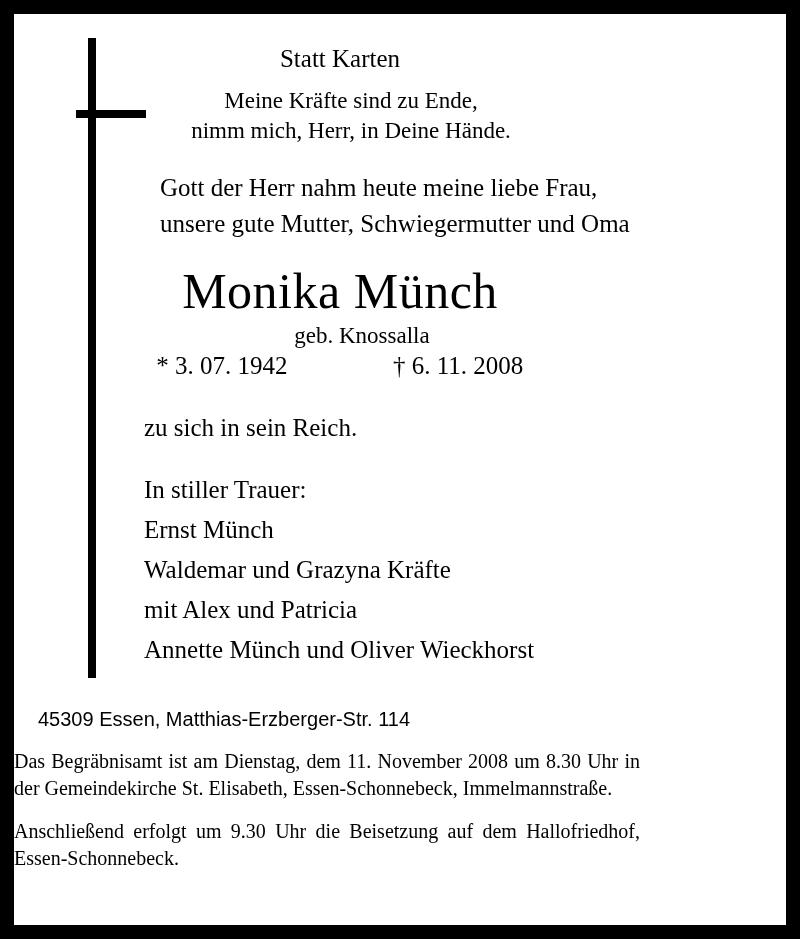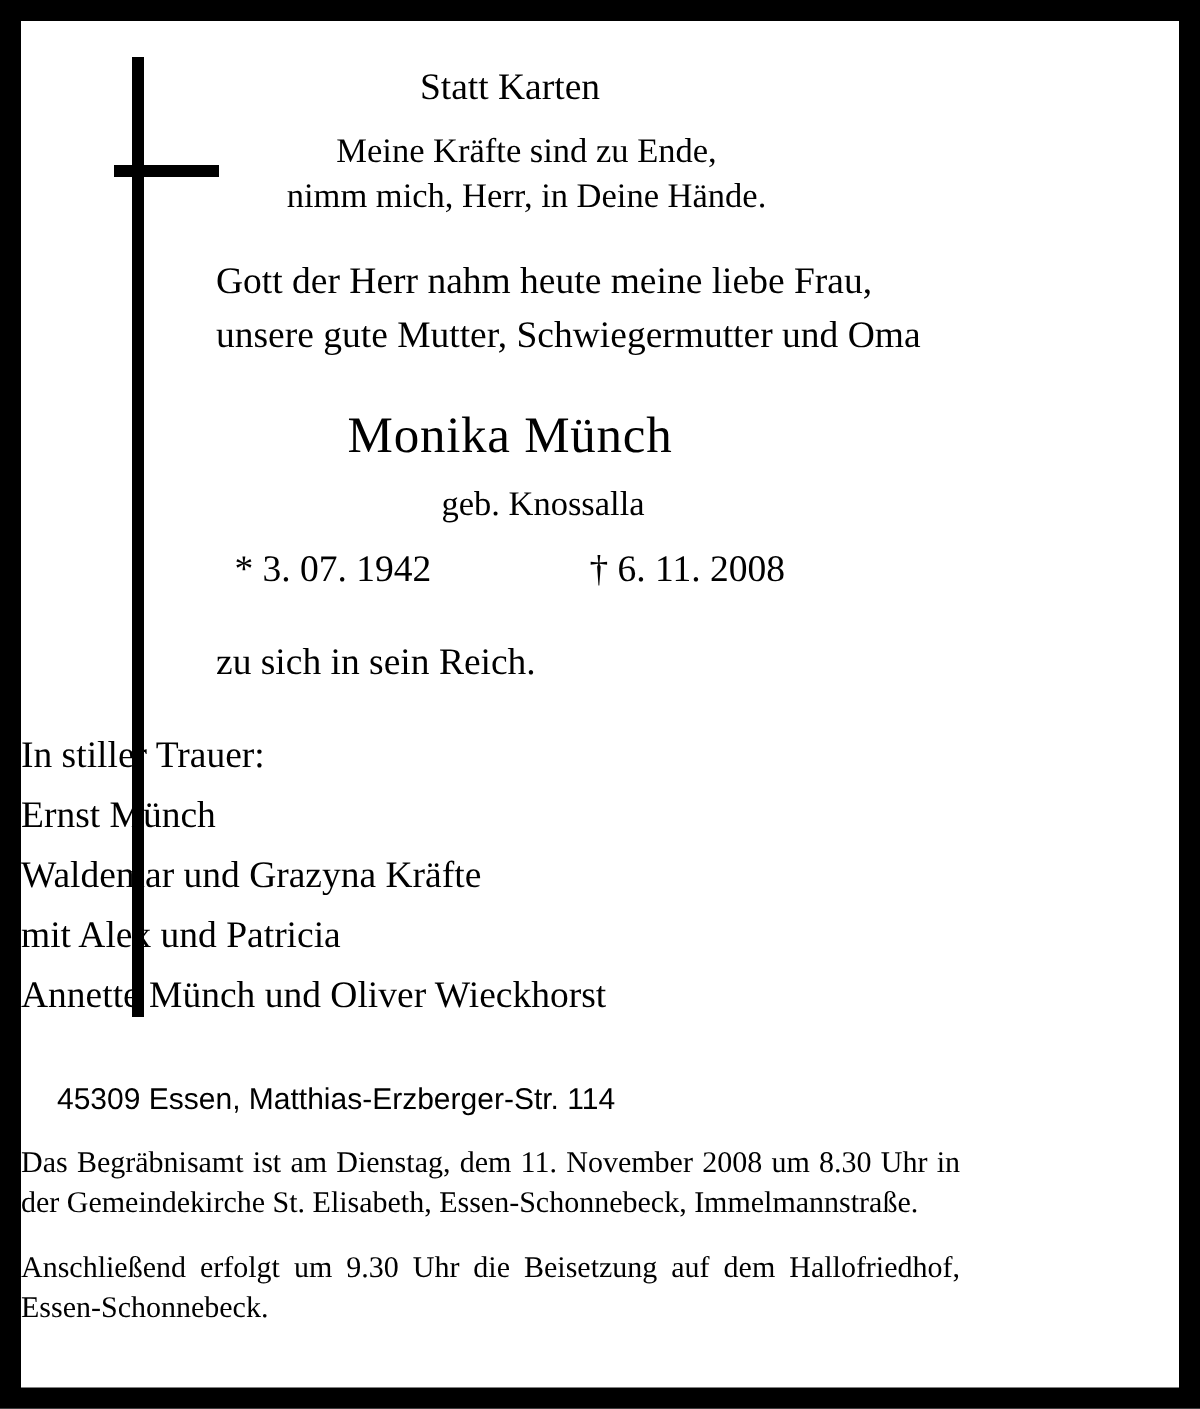--- a/index.html
+++ b/index.html
@@ -72,37 +72,38 @@
   .intro {
     margin-top: 24px;
     font-size: 25px;
     line-height: 36px;
     padding-left: 130px;
     padding-right: 20px;
     text-align: left;
   }
   .intro div {
     white-space: nowrap;
+    margin-left: 16px;
   }
   .name {
     margin-top: 20px;
-    font-size: 34px;
+    font-size: 50px;
     line-height: 58px;
     text-align: center;
     letter-spacing: 0.5px;
   }
   .maiden {
     margin-top: 2px;
     font-size: 23px;
     line-height: 28px;
     text-align: center;
     margin-left: 44px;
   }
   .dates {
-    margin-top: 14px;
+    margin-top: 0;
     font-size: 25px;
     line-height: 32px;
     text-align: center;
   }
   .dates .birth {
     display: inline-block;
     width: 230px;
     text-align: center;
   }
   .dates .death {
@@ -112,20 +113,21 @@
   }
   .closing {
     margin-top: 30px;
     font-size: 25px;
     line-height: 32px;
     padding-left: 130px;
     text-align: left;
   }
   .mourners {
     margin-top: 26px;
+    padding-left: 130px;
     text-align: left;
     font-size: 25px;
     line-height: 40px;
   }
   .mourners div {
     white-space: nowrap;
   }
   .address {
     margin-top: 36px;
     padding-left: 24px;

